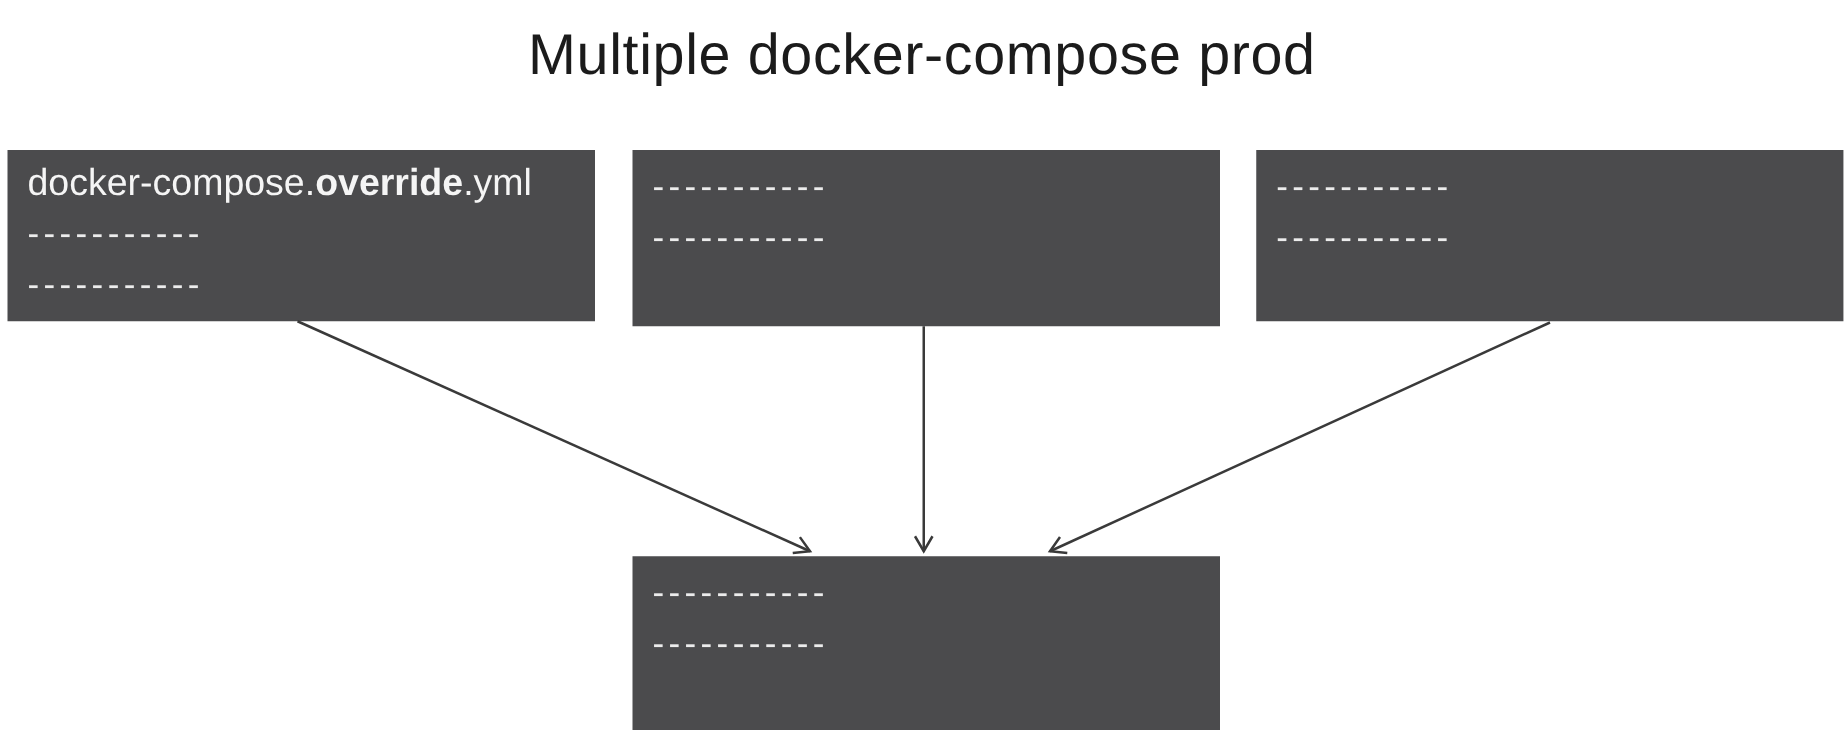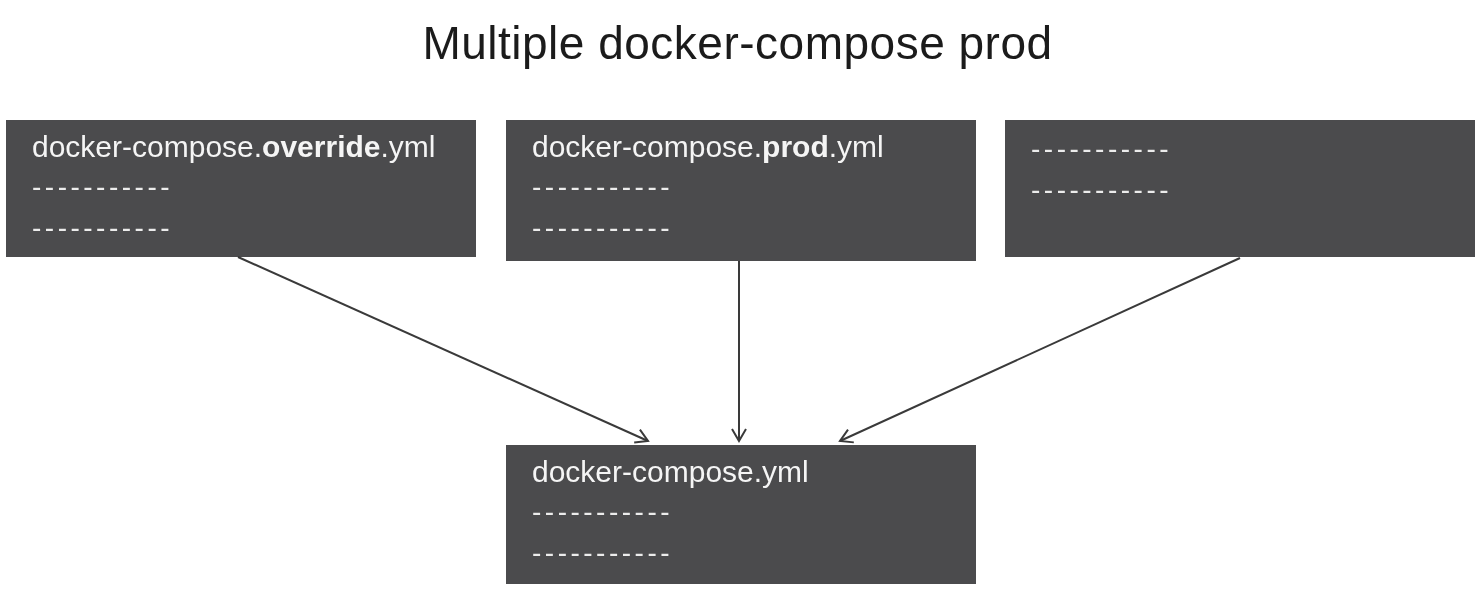--- a/index.html
+++ b/index.html
@@ -24,21 +24,21 @@
     font-size: 46px;
     font-weight: 300;
     color: var(--title-text, #1b1b1b);
     letter-spacing: 0.5px;
   }
   .node {
     position: absolute;
     box-sizing: border-box;
     background: var(--box-bg, #4b4b4d);
     color: var(--box-text, #f5f5f5);
-    padding: 8px 16px 0 26px;
+    padding: 8px 16px 0 16px;
     overflow: hidden;
   }
   .node-override { left: 6px;    top: 120px; width: 470px; height: 137px; }
   .node-prod     { left: 506px;  top: 120px; width: 470px; height: 141px; }
   .node-staging  { left: 1005px; top: 120px; width: 470px; height: 137px; }
   .node-base     { left: 506px;  top: 445px; width: 470px; height: 139px; }
   .filename {
     font-size: 30px;
     font-weight: 300;
     line-height: 38px;
@@ -81,32 +81,30 @@
 
   <div class="title">Multiple docker-compose prod</div>
 
   <div class="node node-override">
     <div class="filename"><span>docker-compose.</span><span class="env">override</span><span>.yml</span></div>
     <div class="dash-line">-----------</div>
     <div class="dash-line">-----------</div>
   </div>
 
   <div class="node node-prod">
-    <div class="filename"><span>docker-compose.</span><span class="env">prod</span><span>.yml</span></div>
     <div class="dash-line">-----------</div>
     <div class="dash-line">-----------</div>
   </div>
 
   <div class="node node-staging">
     <div class="dash-line">-----------</div>
     <div class="dash-line">-----------</div>
   </div>
 
   <div class="node node-base">
-    <div class="filename"><span>docker-compose.yml</span><span class="env"></span><span></span></div>
     <div class="dash-line">-----------</div>
     <div class="dash-line">-----------</div>
   </div>
 
   <svg class="edges" viewBox="0 0 1475 593" xmlns="http://www.w3.org/2000/svg">
     <defs>
       <marker id="openArrow" markerUnits="userSpaceOnUse" markerWidth="28" markerHeight="20" viewBox="-14 -10 28 20" refX="0" refY="0" orient="auto" overflow="visible">
         <path class="arrowhead-path" d="M -12 -7 L 0 0 L -12 7"></path>
       </marker>
     </defs>

